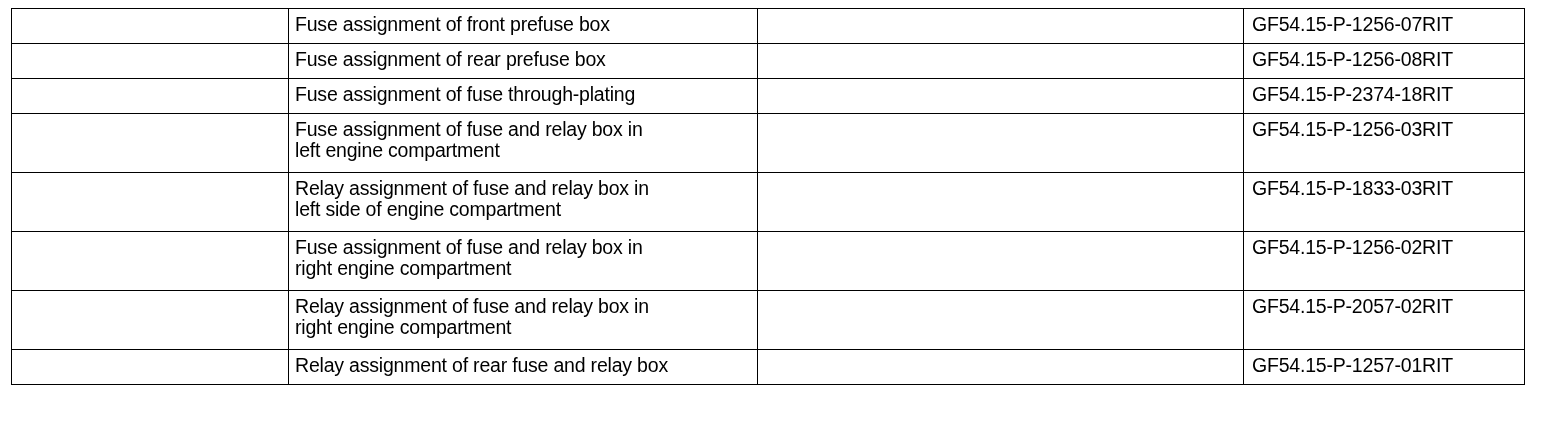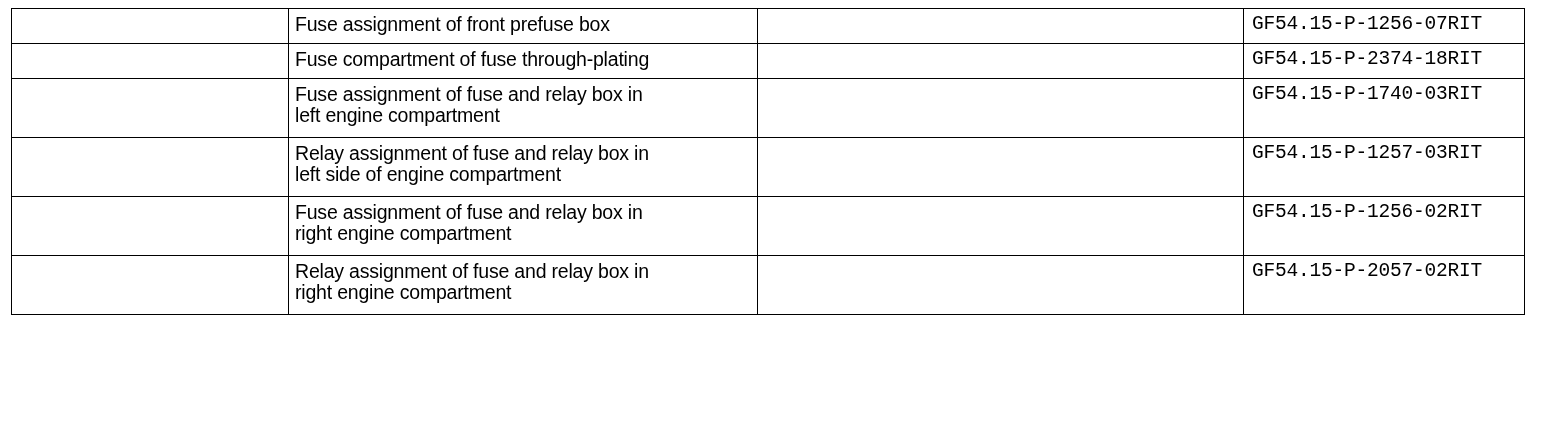--- a/index.html
+++ b/index.html
@@ -50,21 +50,20 @@
   .cell-text {
     font-size: 19.5px;
     line-height: 21px;
     letter-spacing: -0.2px;
     white-space: pre-line;
     padding: 5px 0 4px 6px;
   }
 
   .cell-docid .cell-text {
     padding-left: 8px;
-    font-family: Liberation Mono, monospace;
   }
 
   
   tr.row-short td { height: 34px; margin-top: 32px; }
   tr.row-tall  td { height: 58px; }
 
   .empty-cell {
     padding: 0;
   }
 </style>
@@ -93,57 +92,71 @@
           </td>
           <td class="cell-docid">
             <div class="cell-text">GF54.15-P-1256-07RIT</div>
           </td>
         </tr>
         <tr class="row-short">
           <td class="cell-tag empty-cell">
             <div class="cell-text"></div>
           </td>
           <td class="cell-desc">
-            <div class="cell-text">Fuse compartment of fuse through-plating</div>
+            <div class="cell-text">Fuse assignment of rear prefuse box</div>
+          </td>
+          <td class="cell-blank empty-cell">
+            <div class="cell-text"></div>
+          </td>
+          <td class="cell-docid">
+            <div class="cell-text">GF54.15-P-1256-08RIT</div>
+          </td>
+        </tr>
+        <tr class="row-short">
+          <td class="cell-tag empty-cell">
+            <div class="cell-text"></div>
+          </td>
+          <td class="cell-desc">
+            <div class="cell-text">Fuse assignment of fuse through-plating</div>
           </td>
           <td class="cell-blank empty-cell">
             <div class="cell-text"></div>
           </td>
           <td class="cell-docid">
             <div class="cell-text">GF54.15-P-2374-18RIT</div>
           </td>
         </tr>
         <tr class="row-tall">
           <td class="cell-tag empty-cell">
             <div class="cell-text"></div>
           </td>
           <td class="cell-desc">
             <div class="cell-text">Fuse assignment of fuse and relay box in
 left engine compartment</div>
           </td>
           <td class="cell-blank empty-cell">
             <div class="cell-text"></div>
           </td>
           <td class="cell-docid">
-            <div class="cell-text">GF54.15-P-1740-03RIT</div>
+            <div class="cell-text">GF54.15-P-1256-03RIT</div>
           </td>
         </tr>
         <tr class="row-tall">
           <td class="cell-tag empty-cell">
             <div class="cell-text"></div>
           </td>
           <td class="cell-desc">
             <div class="cell-text">Relay assignment of fuse and relay box in
 left side of engine compartment</div>
           </td>
           <td class="cell-blank empty-cell">
             <div class="cell-text"></div>
           </td>
           <td class="cell-docid">
-            <div class="cell-text">GF54.15-P-1257-03RIT</div>
+            <div class="cell-text">GF54.15-P-1833-03RIT</div>
           </td>
         </tr>
         <tr class="row-tall">
           <td class="cell-tag empty-cell">
             <div class="cell-text"></div>
           </td>
           <td class="cell-desc">
             <div class="cell-text">Fuse assignment of fuse and relay box in
 right engine compartment</div>
           </td>
@@ -162,16 +175,30 @@
             <div class="cell-text">Relay assignment of fuse and relay box in
 right engine compartment</div>
           </td>
           <td class="cell-blank empty-cell">
             <div class="cell-text"></div>
           </td>
           <td class="cell-docid">
             <div class="cell-text">GF54.15-P-2057-02RIT</div>
           </td>
         </tr>
+        <tr class="row-short">
+          <td class="cell-tag empty-cell">
+            <div class="cell-text"></div>
+          </td>
+          <td class="cell-desc">
+            <div class="cell-text">Relay assignment of rear fuse and relay box</div>
+          </td>
+          <td class="cell-blank empty-cell">
+            <div class="cell-text"></div>
+          </td>
+          <td class="cell-docid">
+            <div class="cell-text">GF54.15-P-1257-01RIT</div>
+          </td>
+        </tr>
       </tbody>
   </table>
 
 </div>
 
 </body></html>

